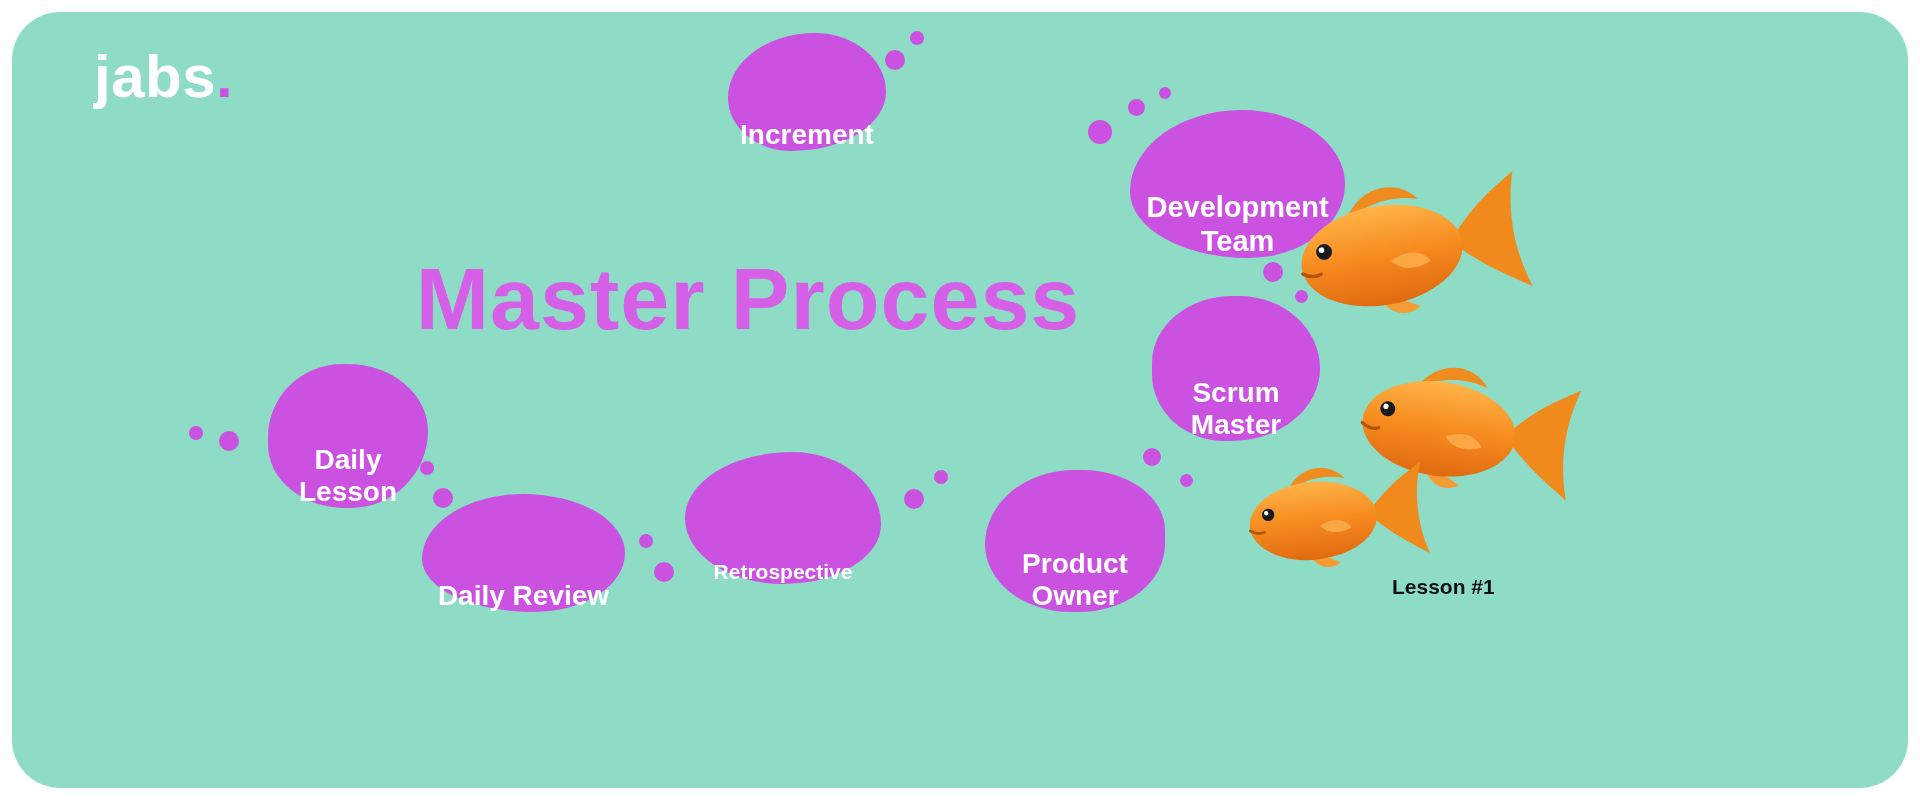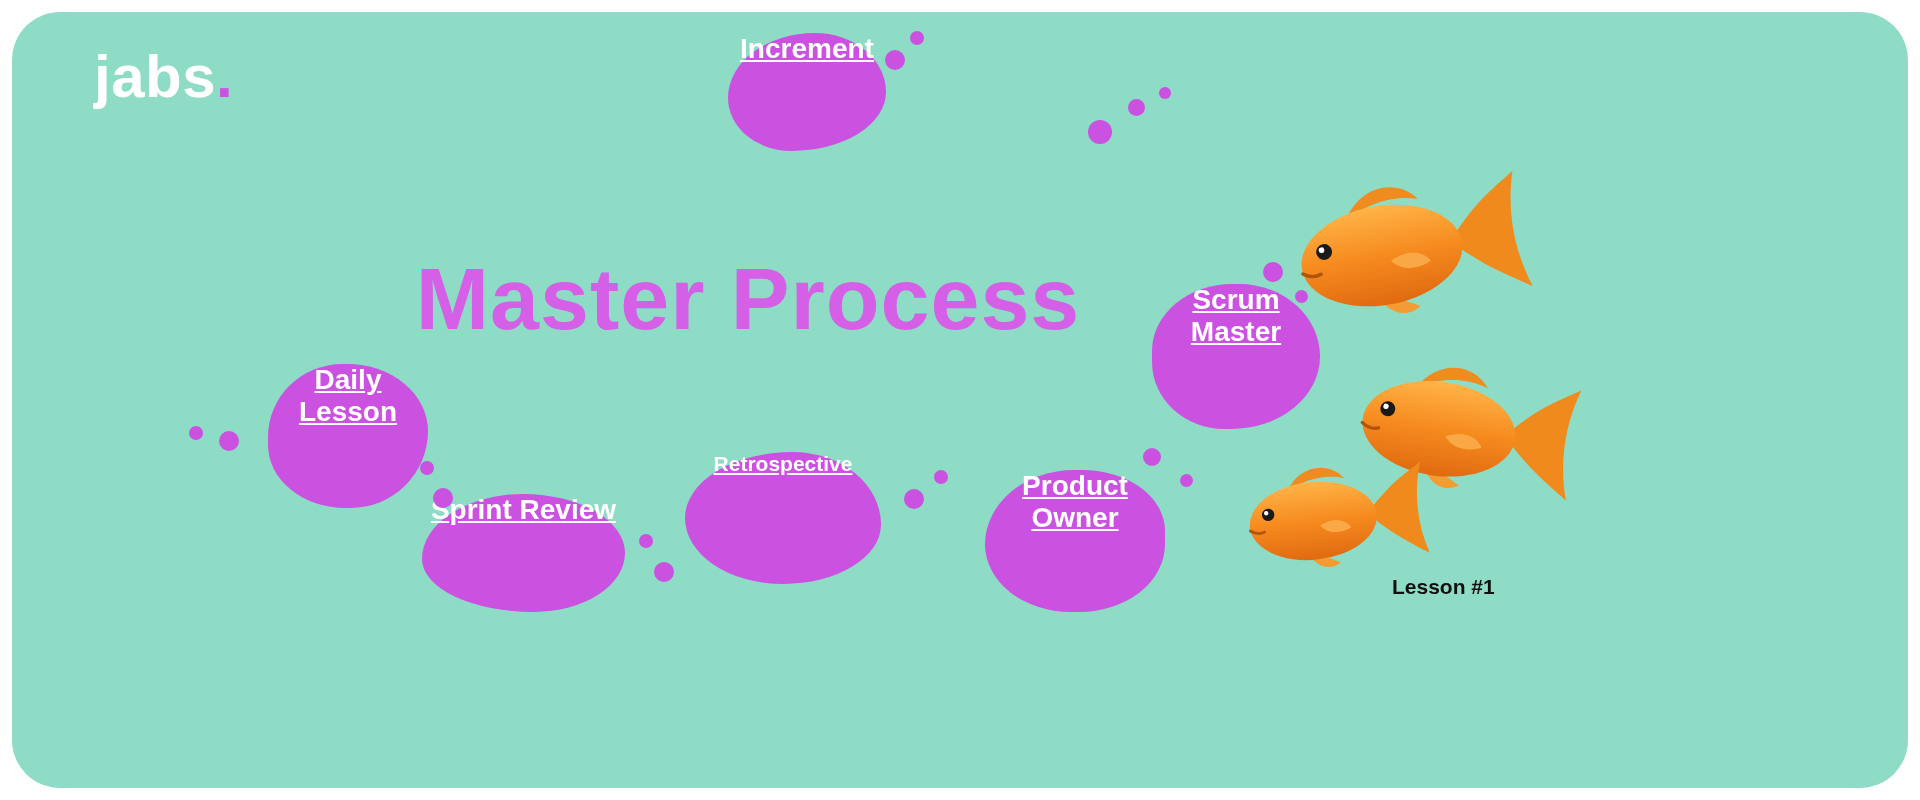--- a/index.html
+++ b/index.html
@@ -54,32 +54,31 @@
   }
 
   .bubble {
     position: absolute;
     background: var(--bubble);
     color: var(--bubble_text);
     font-weight: bold;
     font-size: 28px;
     line-height: 1.15;
     display: flex;
-    align-items: flex-start;
+    align-items: flex-end;
     justify-content: center;
     text-align: center;
-    text-decoration: underline;
   }
   .bubble span { display: block; padding: 0 8px; }
 
   
   .b-increment       { left: 716px;  top: 21px;  width: 158px; height: 118px; border-radius: 55% 45% 60% 40% / 55% 50% 50% 45%; }
   .b-product-backlog { left: 916px;  top: 24px;  width: 156px; height: 148px; border-radius: 48% 52% 55% 45% / 50% 55% 45% 50%; }
   .b-development-team{ left: 1118px; top: 98px;  width: 215px; height: 148px; border-radius: 52% 48% 45% 55% / 55% 50% 50% 45%; font-size: 29px; }
-  .b-scrum-master    { left: 1140px; top: 272px; width: 168px; height: 145px; border-radius: 50% 50% 55% 45% / 48% 52% 52% 48%; }
+  .b-scrum-master    { left: 1140px; top: 284px; width: 168px; height: 145px; border-radius: 50% 50% 55% 45% / 48% 52% 52% 48%; }
   .b-product-owner   { left: 973px;  top: 458px; width: 180px; height: 142px; border-radius: 52% 48% 50% 50% / 55% 45% 50% 50%; }
   .b-retrospective   { left: 673px;  top: 440px; width: 196px; height: 132px; border-radius: 55% 45% 50% 50% / 50% 55% 45% 50%; font-size: 21px; }
   .b-sprint-review   { left: 410px;  top: 482px; width: 203px; height: 118px; border-radius: 50% 50% 45% 55% / 55% 50% 50% 45%; }
   .b-daily-scrum     { left: 256px;  top: 352px; width: 160px; height: 144px; border-radius: 48% 52% 50% 50% / 52% 48% 55% 45%; }
   .b-sprint-planning { left: 46px;   top: 443px; width: 187px; height: 140px; border-radius: 52% 48% 55% 45% / 50% 52% 48% 50%; }
 
   .tdot {
     position: absolute;
     background: var(--bubble);
     border-radius: 50%;
@@ -126,31 +125,34 @@
 
     <div class="logo">
       <span>jabs</span><span class="brand-dot">.</span>
     </div>
 
     <h1 class="title">Master Process</h1>
 
     <div class="bubble b-increment">
       <span>Increment</span>
     </div>
+    <div class="bubble b-development-team">
+      <span>Development Team</span>
+    </div>
     <div class="bubble b-scrum-master">
       <span>Scrum Master</span>
     </div>
     <div class="bubble b-product-owner">
       <span>Product Owner</span>
     </div>
     <div class="bubble b-retrospective">
       <span>Retrospective</span>
     </div>
     <div class="bubble b-sprint-review">
-      <span>Sprint Review</span>
+      <span>Daily Review</span>
     </div>
     <div class="bubble b-daily-scrum">
       <span>Daily Lesson</span>
     </div>
 
     <span class="tdot d1"></span>
     <span class="tdot d2"></span>
     <span class="tdot d3"></span>
     <span class="tdot d4"></span>
     <span class="tdot d5"></span>

